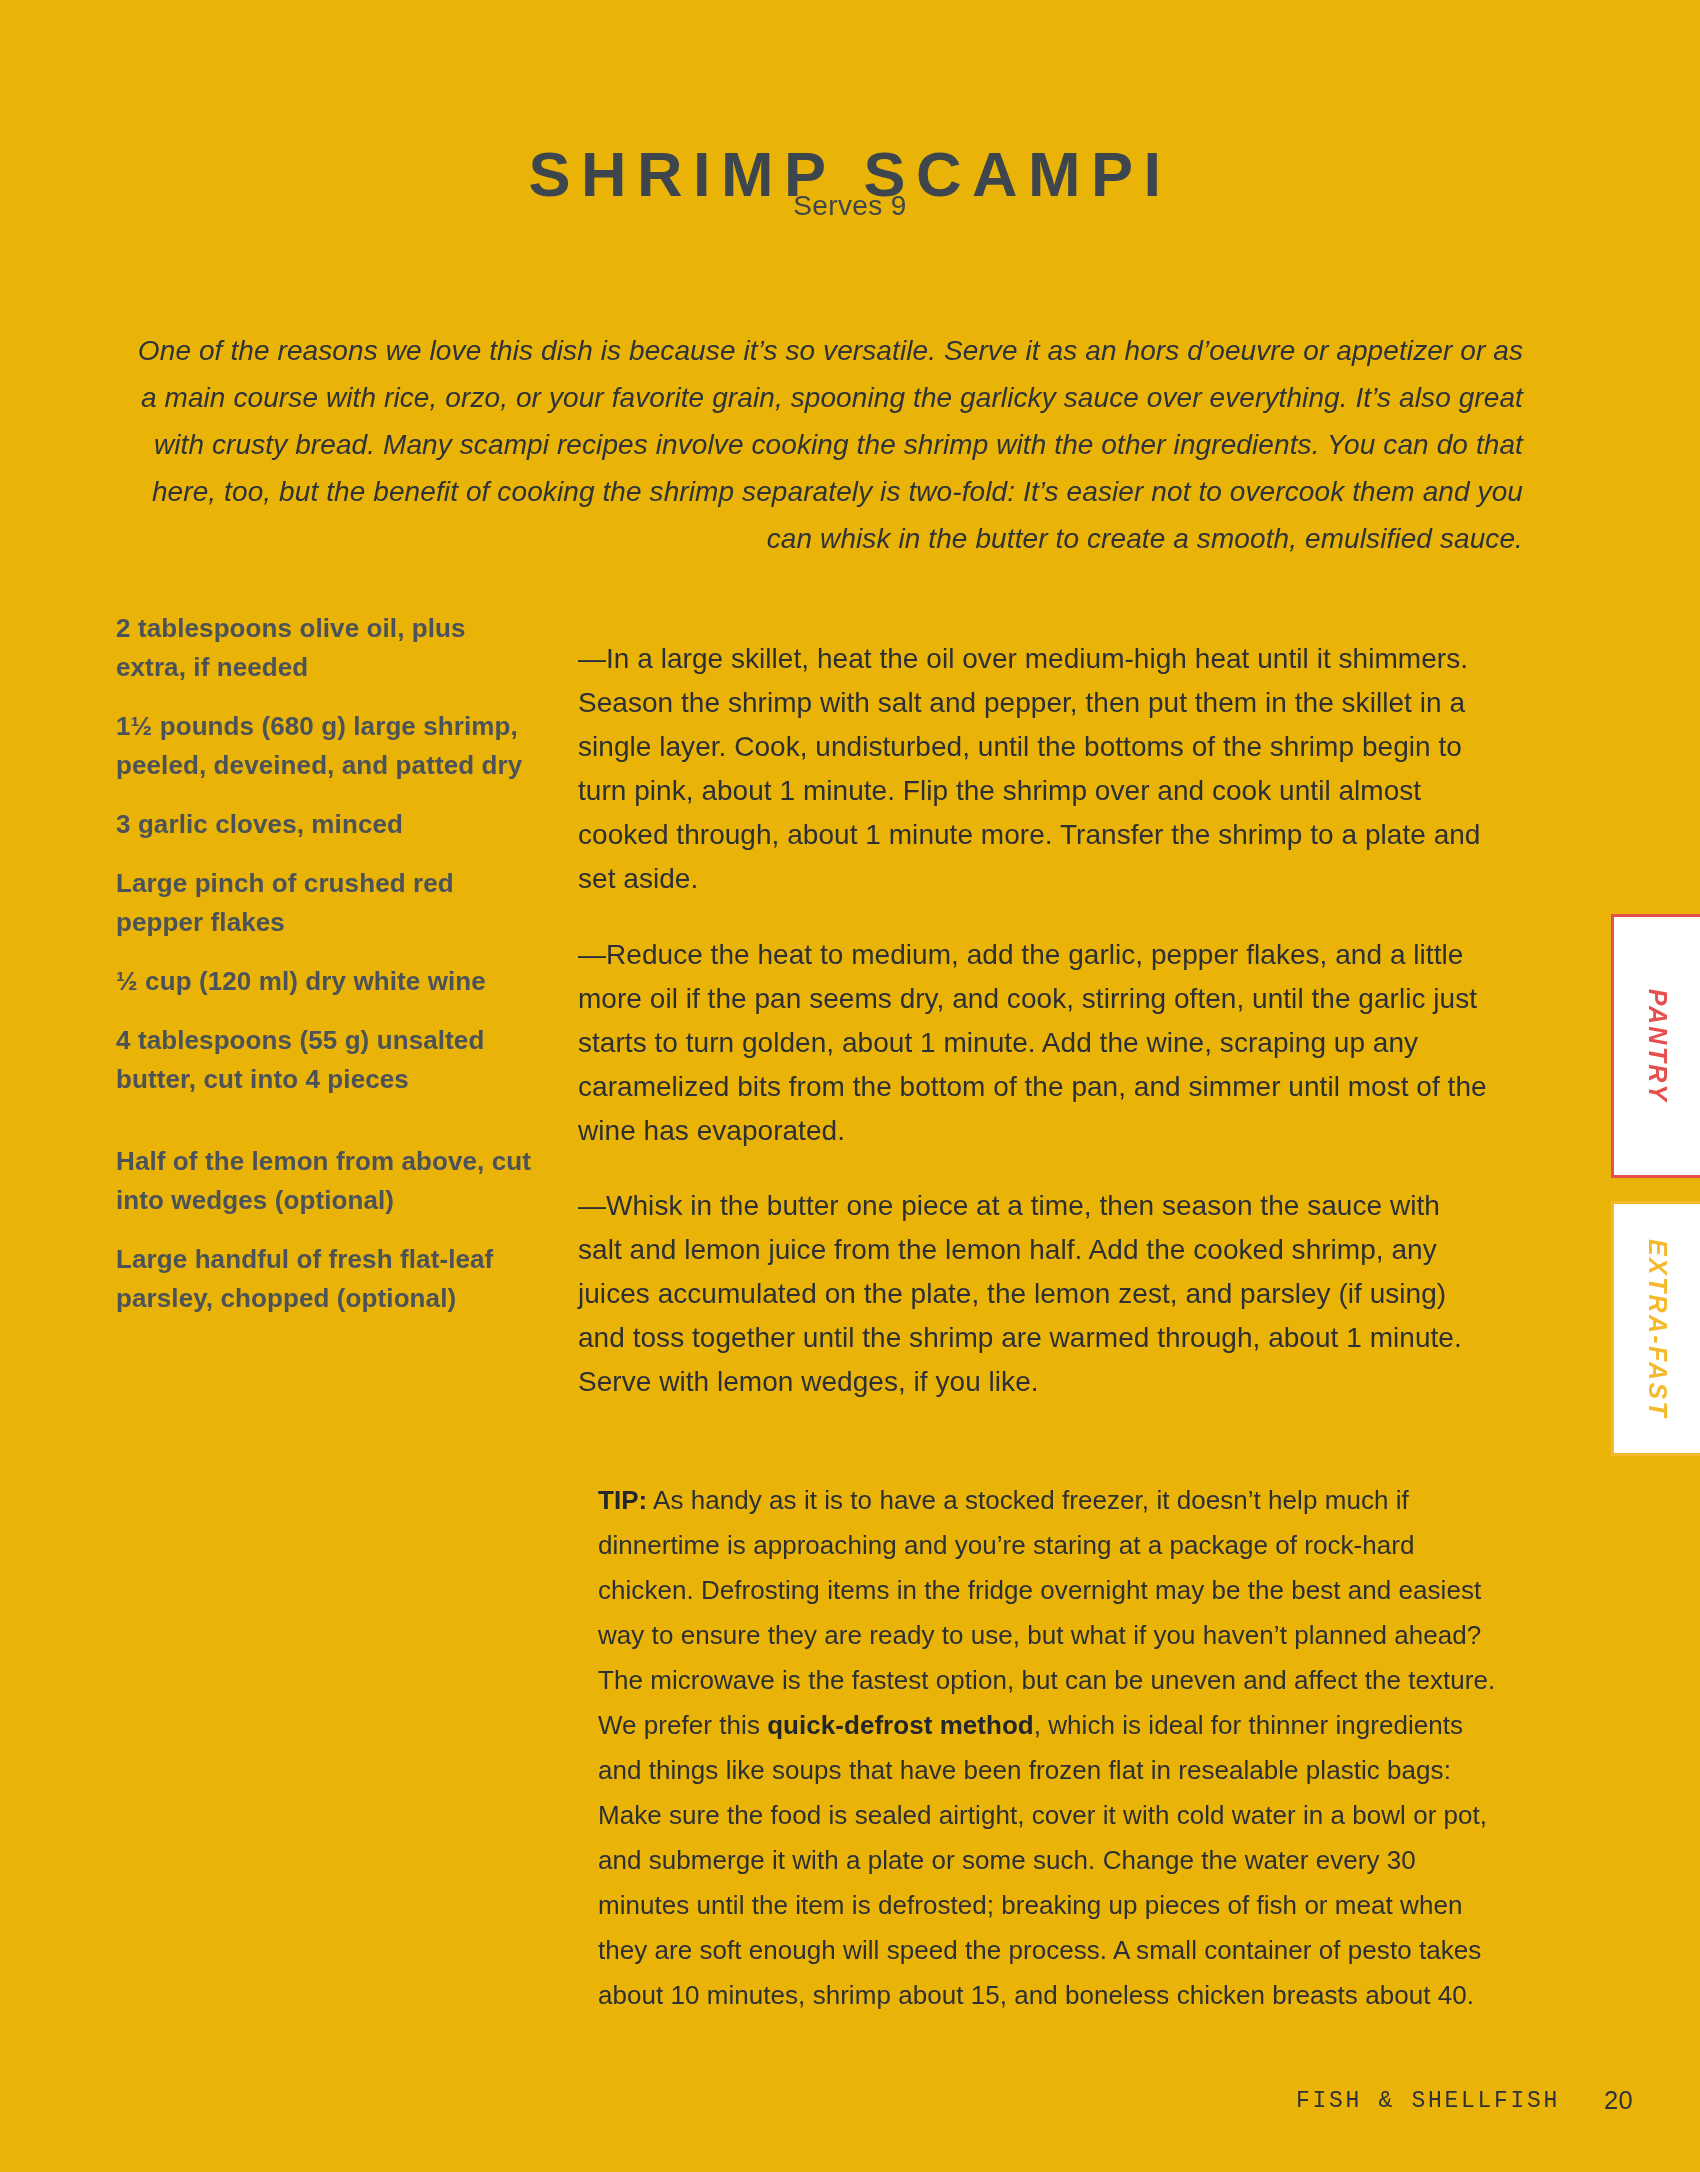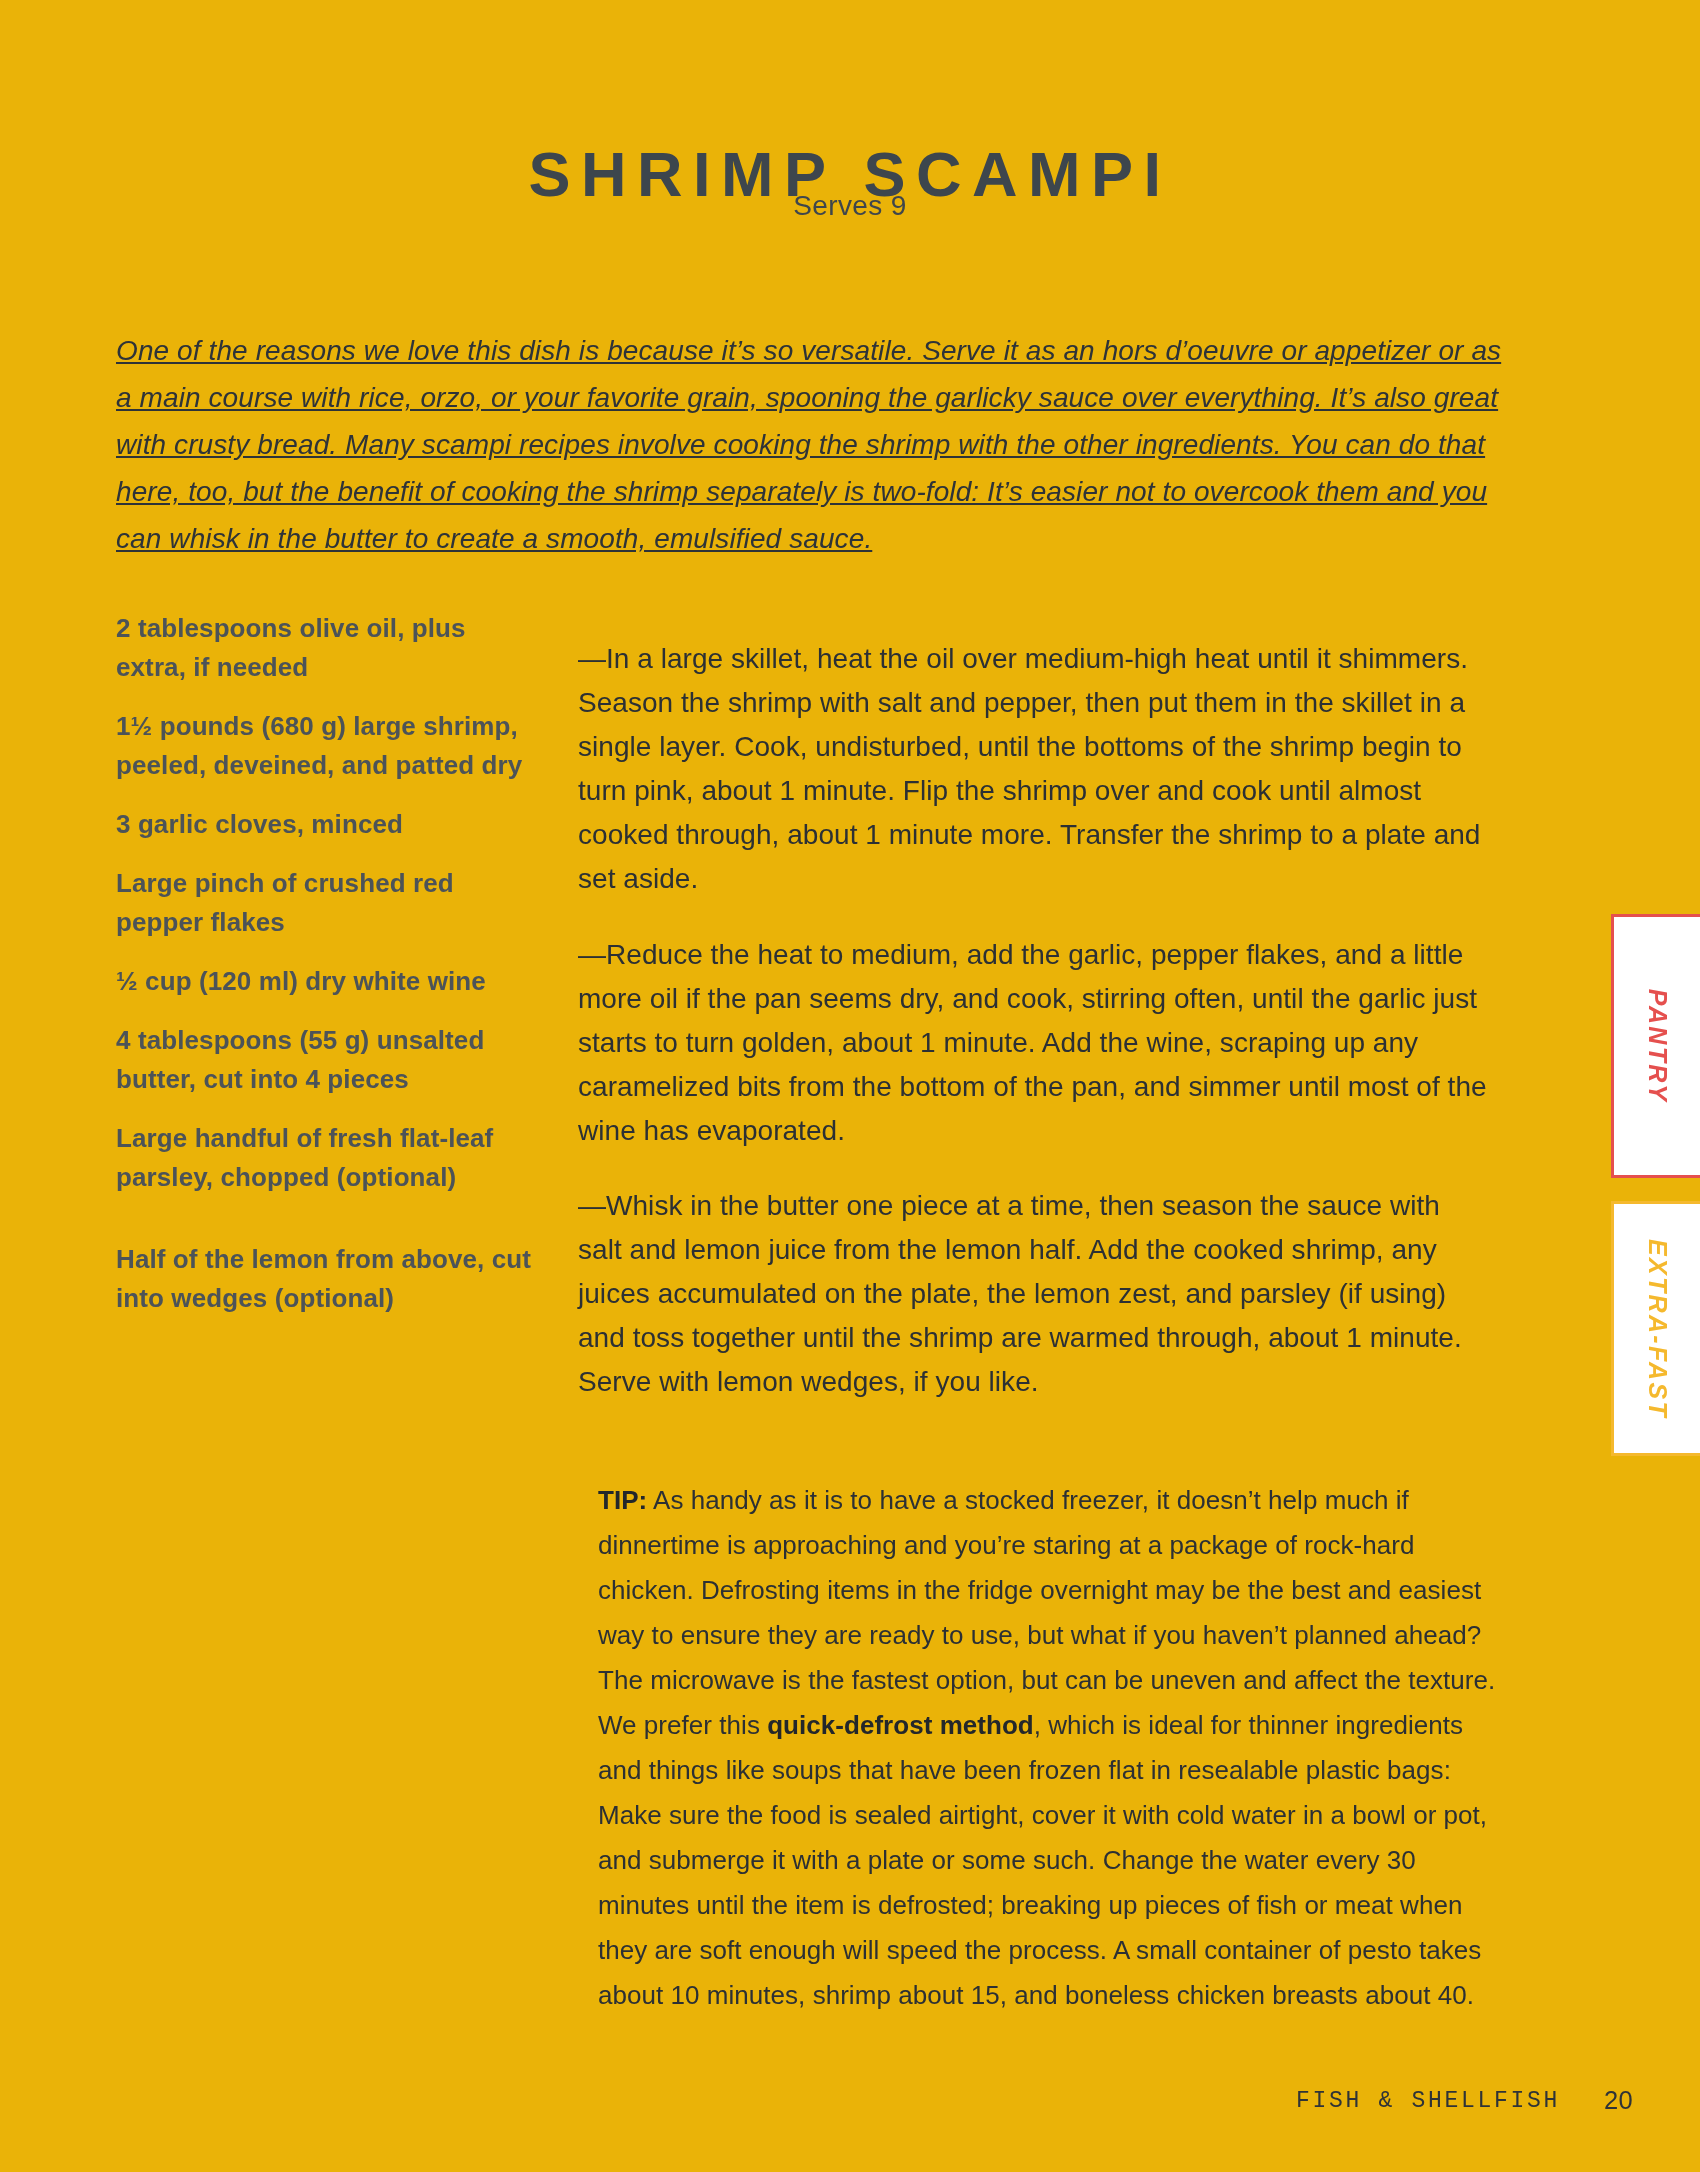--- a/index.html
+++ b/index.html
@@ -46,23 +46,22 @@
   
   .intro {
     position: absolute;
     left: 116px;
     top: 299px;
     width: 1407px;
     font-size: 28px;
     font-style: italic;
     line-height: 47px;
     color: #2e3338;
-    text-align: left;
+    text-align: right;
     letter-spacing: 0.1px;
-    text-decoration: underline;
   }
 
   
   .ingredients {
     position: absolute;
     left: 116px;
     top: 609px;
     width: 420px;
   }
   .ing {
@@ -172,22 +171,22 @@
 
   <p class="intro">One of the reasons we love this dish is because it’s so versatile. Serve it as an hors d’oeuvre or appetizer or as a main course with rice, orzo, or your favorite grain, spooning the garlicky sauce over everything. It’s also great with crusty bread. Many scampi recipes involve cooking the shrimp with the other ingredients. You can do that here, too, but the benefit of cooking the shrimp separately is two-fold: It’s easier not to overcook them and you can whisk in the butter to create a smooth, emulsified sauce.</p>
 
   <div class="ingredients">
     <div class="ing">2 tablespoons olive oil, plus extra, if needed</div>
     <div class="ing">1½ pounds (680 g) large shrimp, peeled, deveined, and patted dry</div>
     <div class="ing">3 garlic cloves, minced</div>
     <div class="ing">Large pinch of crushed red pepper flakes</div>
     <div class="ing">½ cup (120 ml) dry white wine</div>
     <div class="ing">4 tablespoons (55 g) unsalted butter, cut into 4 pieces</div>
+    <div class="ing spaced">Half of the lemon from above, cut into wedges (optional)</div>
     <div class="ing">Large handful of fresh flat-leaf parsley, chopped (optional)</div>
-    <div class="ing spaced">Half of the lemon from above, cut into wedges (optional)</div>
   </div>
 
   <div class="instructions">
     <p class="step">—In a large skillet, heat the oil over medium-high heat until it shimmers. Season the shrimp with salt and pepper, then put them in the skillet in a single layer. Cook, undisturbed, until the bottoms of the shrimp begin to turn pink, about 1 minute. Flip the shrimp over and cook until almost cooked through, about 1 minute more. Transfer the shrimp to a plate and set aside.</p>
     <p class="step">—Reduce the heat to medium, add the garlic, pepper flakes, and a little more oil if the pan seems dry, and cook, stirring often, until the garlic just starts to turn golden, about 1 minute. Add the wine, scraping up any caramelized bits from the bottom of the pan, and simmer until most of the wine has evaporated.</p>
     <p class="step">—Whisk in the butter one piece at a time, then season the sauce with salt and lemon juice from the lemon half. Add the cooked shrimp, any juices accumulated on the plate, the lemon zest, and parsley (if using) and toss together until the shrimp are warmed through, about 1 minute. Serve with lemon wedges, if you like.</p>
   </div>
 
   <p class="tip"><b>TIP:</b><span> As handy as it is to have a stocked freezer, it doesn’t help much if dinnertime is approaching and you’re staring at a package of rock-hard chicken. Defrosting items in the fridge overnight may be the best and easiest way to ensure they are ready to use, but what if you haven’t planned ahead? The microwave is the fastest option, but can be uneven and affect the texture. We prefer this </span><b>quick-defrost method</b><span>, which is ideal for thinner ingredients and things like soups that have been frozen flat in resealable plastic bags: Make sure the food is sealed airtight, cover it with cold water in a bowl or pot, and submerge it with a plate or some such. Change the water every 30 minutes until the item is defrosted; breaking up pieces of fish or meat when they are soft enough will speed the process. A small container of pesto takes about 10 minutes, shrimp about 15, and boneless chicken breasts about 40.</span></p>
 

